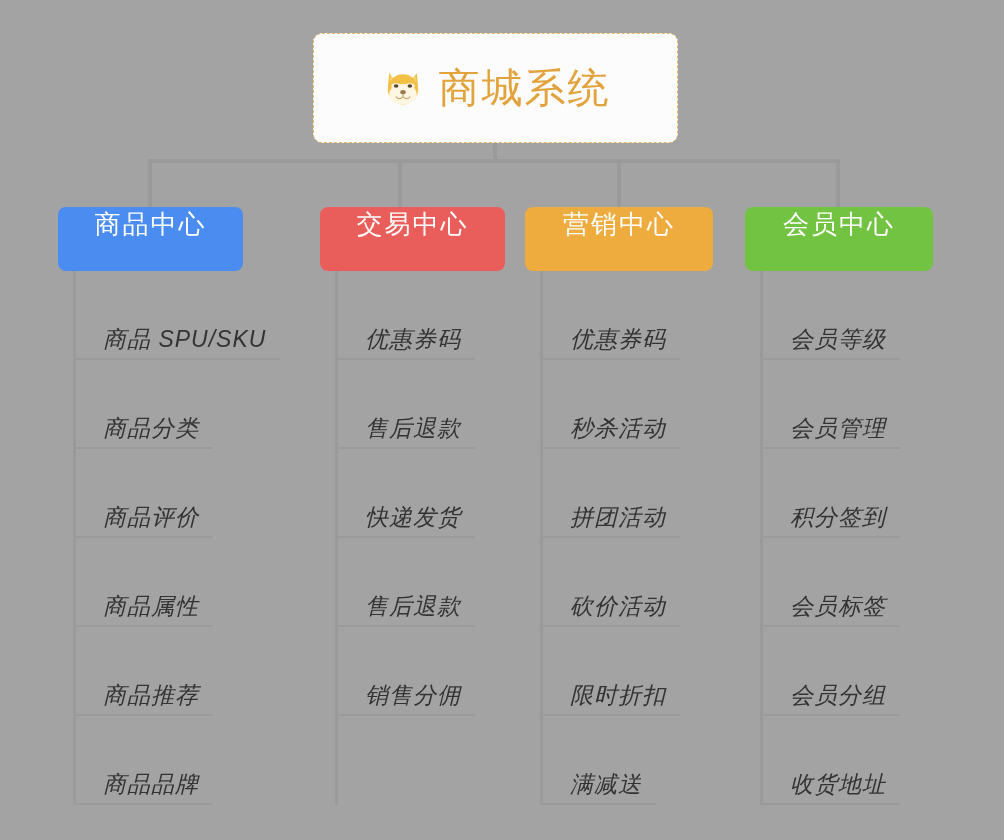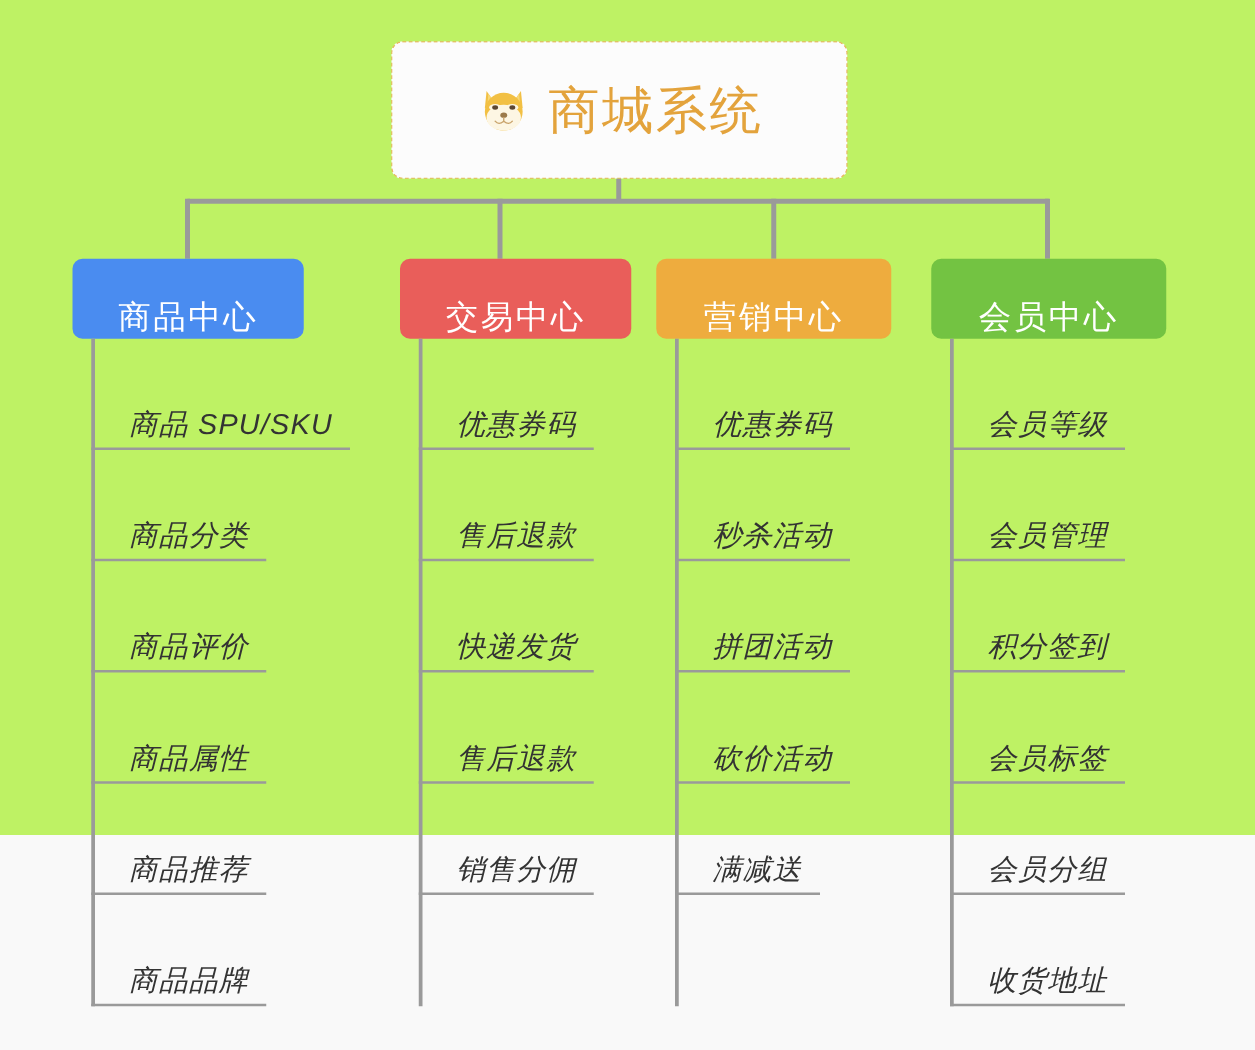--- a/index.html
+++ b/index.html
@@ -9,22 +9,22 @@
     width: 1004px;
     height: 840px;
     background: #f9f9f9;
     font-family: "Liberation Sans", "DejaVu Sans", sans-serif;
     overflow: hidden;
   }
 
   #mindmap {
     position: relative;
     width: 1004px;
-    height: 668px;
-    background: #bef264;
+    height: 840px;
+    background: #a3a3a3;
   }
 
   
   .root-node {
     position: absolute;
     left: 313px;
     top: 33px;
     width: 365px;
     height: 110px;
     background: #fcfcfc;
@@ -76,21 +76,21 @@
   
   .column {
     position: absolute;
     top: 207px;
   }
 
   .cat-header {
     height: 64px;
     border-radius: 8px;
     display: flex;
-    align-items: flex-end;
+    align-items: flex-start;
     justify-content: center;
     color: #ffffff;
     font-size: 26px;
     letter-spacing: 2px;
     white-space: nowrap;
   }
 
   
   .trunk {
     position: absolute;
@@ -223,20 +223,23 @@
       <div class="leaf">
           <span class="leaf-inner"><span class="leaf-label">秒杀活动</span></span>
         </div>
       <div class="leaf">
           <span class="leaf-inner"><span class="leaf-label">拼团活动</span></span>
         </div>
       <div class="leaf">
           <span class="leaf-inner"><span class="leaf-label">砍价活动</span></span>
         </div>
       <div class="leaf">
+          <span class="leaf-inner"><span class="leaf-label">限时折扣</span></span>
+        </div>
+      <div class="leaf">
           <span class="leaf-inner"><span class="leaf-label">满减送</span></span>
         </div>
     </div>
   </div>
 
   <div class="column" style="left:745px;width:188px;">
     <div class="cat-header" style="background:#73c342;">
       <span>会员中心</span>
     </div>
     <div class="trunk" style="height:534px;"></div>

